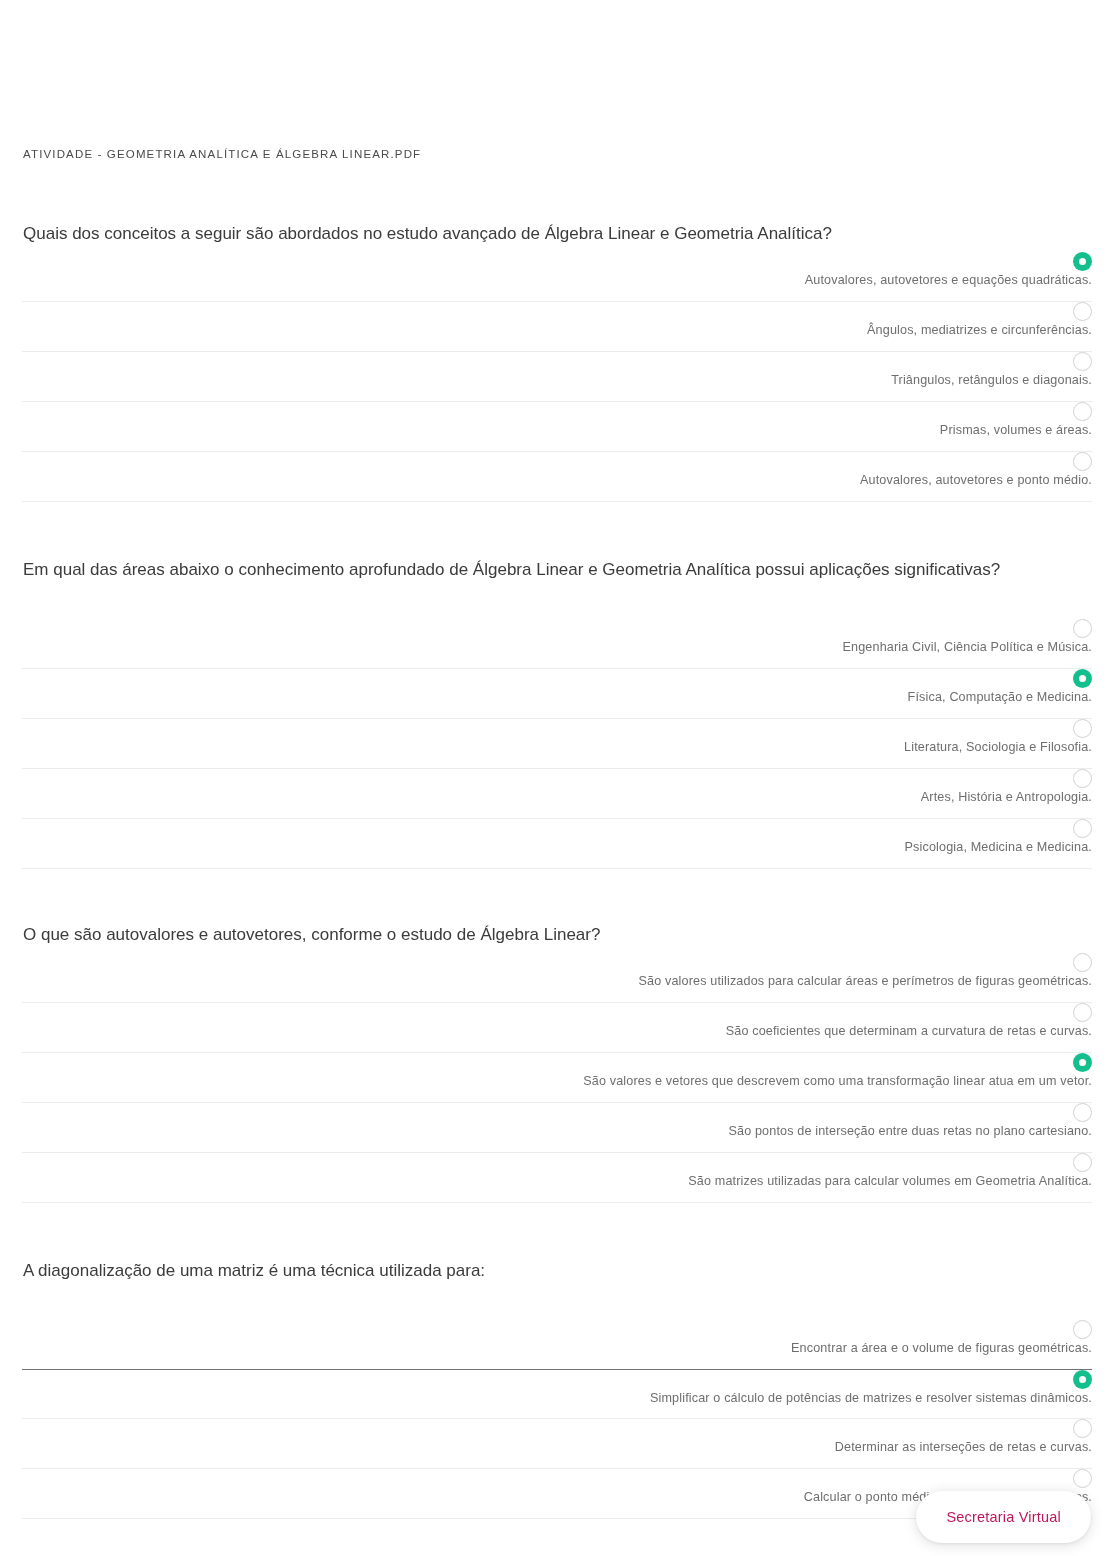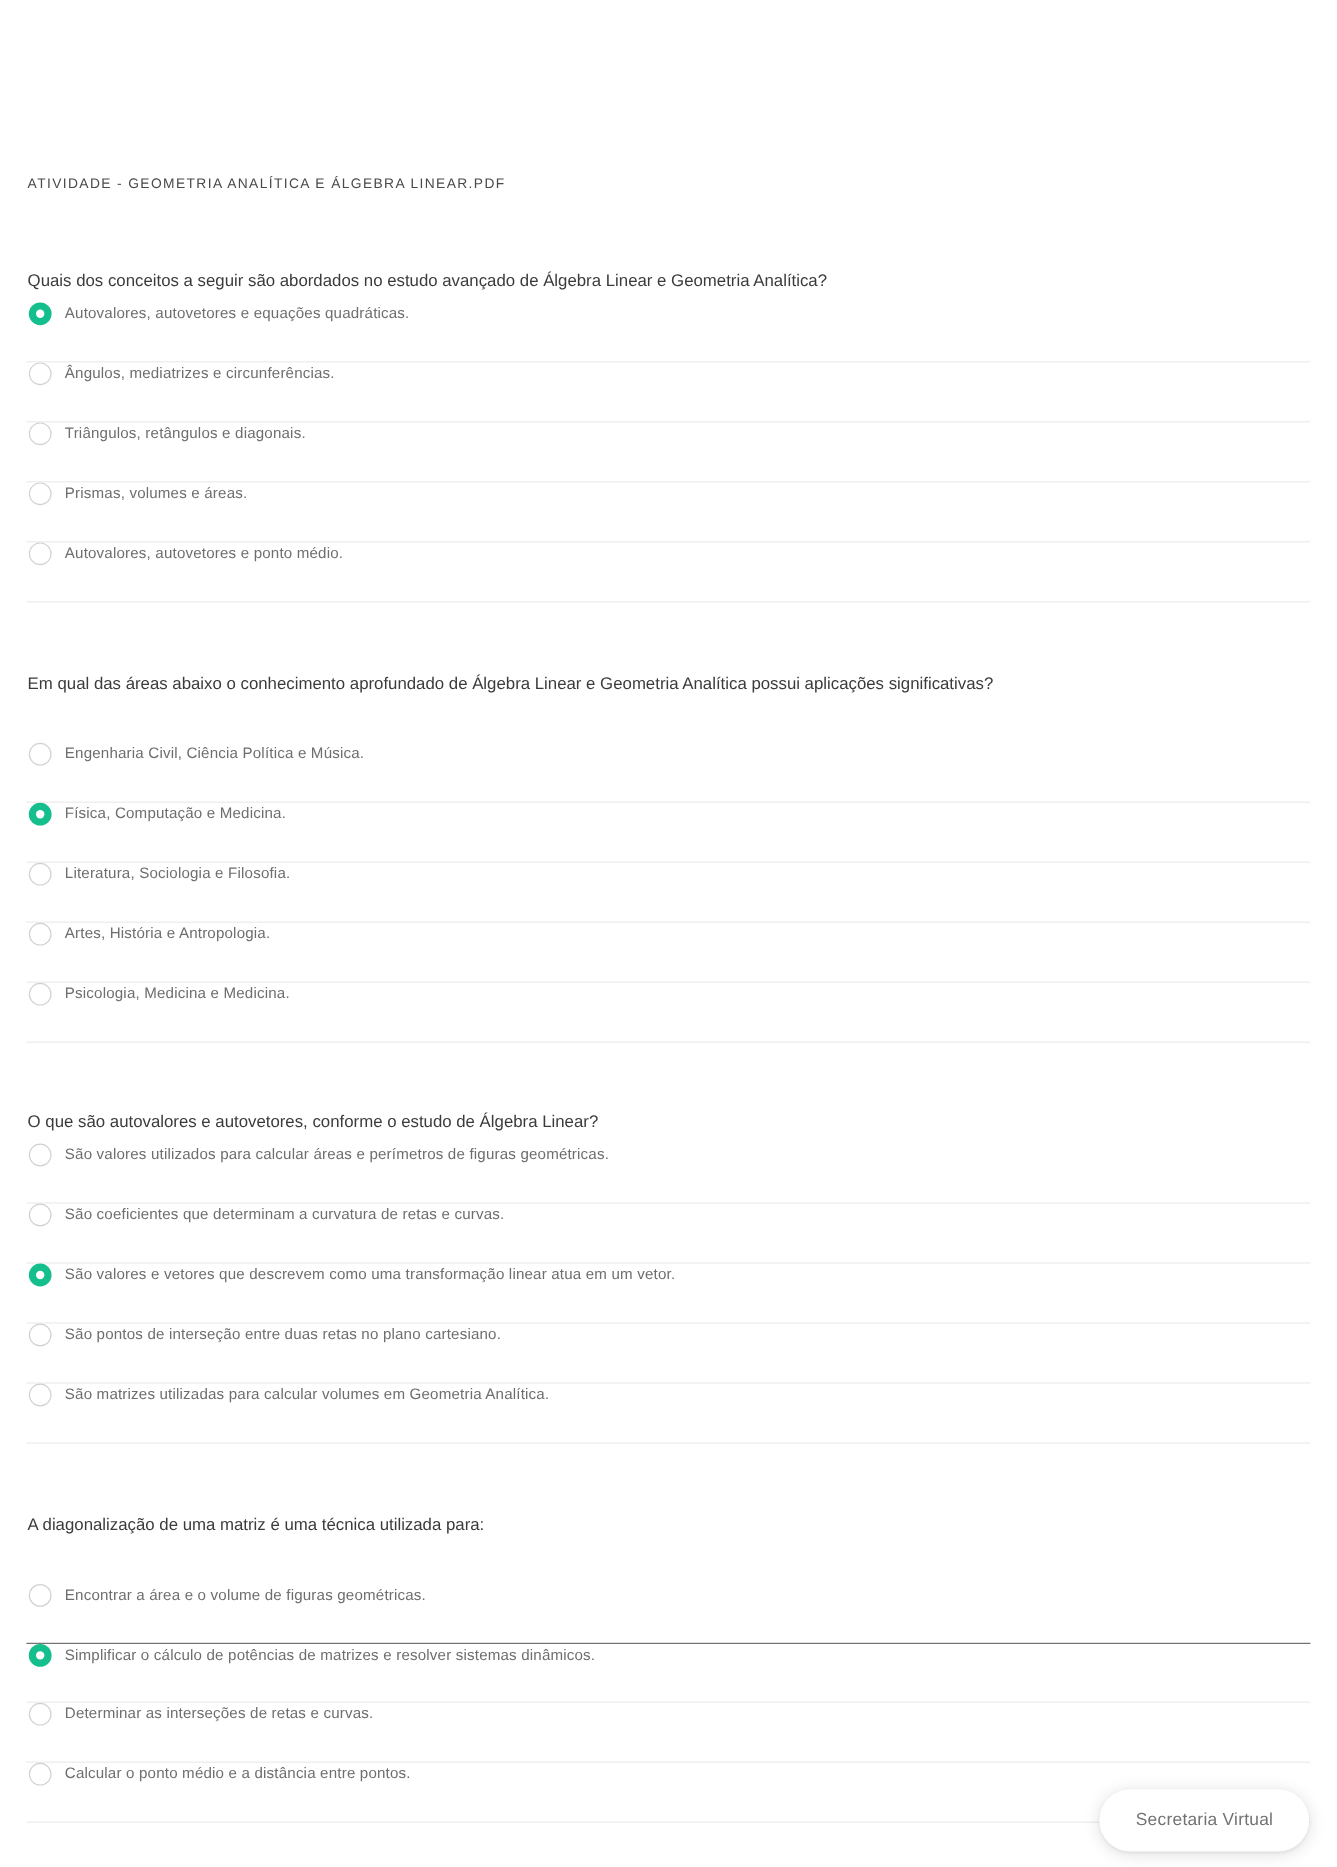--- a/index.html
+++ b/index.html
@@ -39,38 +39,39 @@
     white-space: nowrap;
   }
 
   
   .question-block { margin: 0; }
   .question-block.first { margin-top: 62px; }
   .question-block.gap-large { margin-top: 58px; }
   .question-block.gap-small { margin-top: 56px; }
 
   .question-text {
-    font-size: 14px;
+    font-size: 17px;
     color: #3b3b3b;
     line-height: 19px;
     margin-left: 1px;
     font-weight: 400;
   }
 
   .options { margin-top: 9px; }
   .options.spaced { margin-top: 40px; }
 
   .option-row {
     position: relative;
     display: flex;
-    align-items: flex-start;
+    align-items: flex-end;
     height: 50px;
     border-bottom: 1px solid #ececec;
     cursor: pointer;
     padding-left: 2px;
+    flex-direction: column;
   }
   .option-row.hovered {
     border-top: 1px solid #737373;
     margin-top: -1px;
   }
 
   .radio {
     flex: 0 0 auto;
     width: 19px;
     height: 19px;
@@ -114,21 +115,21 @@
     bottom: 31px;
     height: 52px;
     padding: 0 30px;
     display: flex;
     align-items: center;
     justify-content: center;
     background: #ffffff;
     border-radius: 26px;
     box-shadow: 0 2px 14px rgba(0,0,0,0.13), 0 1px 3px rgba(0,0,0,0.07);
     font-size: 14.5px;
-    color: #737373;
+    color: #be185d;
     letter-spacing: 0.2px;
     white-space: nowrap;
     cursor: pointer;
   }
 </style>
 </head>
 <body>
 
 <div class="page">
 

